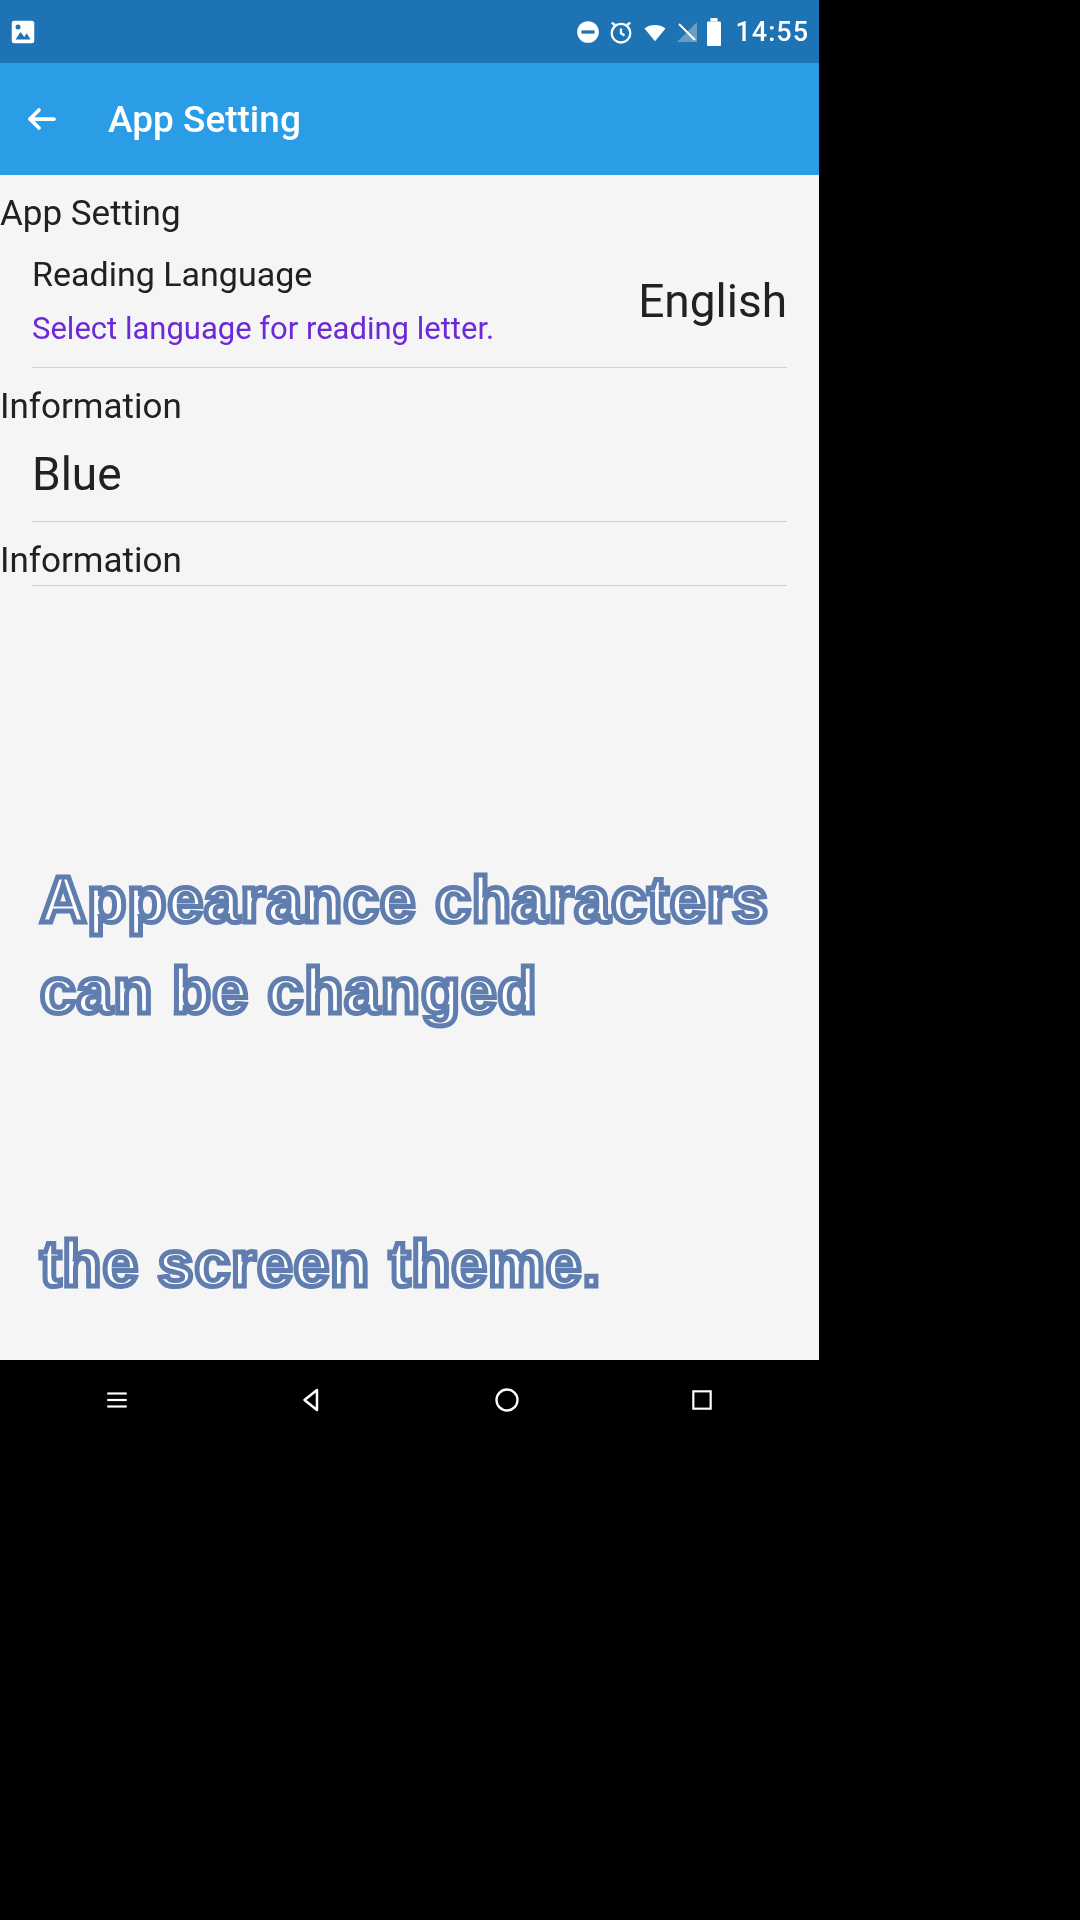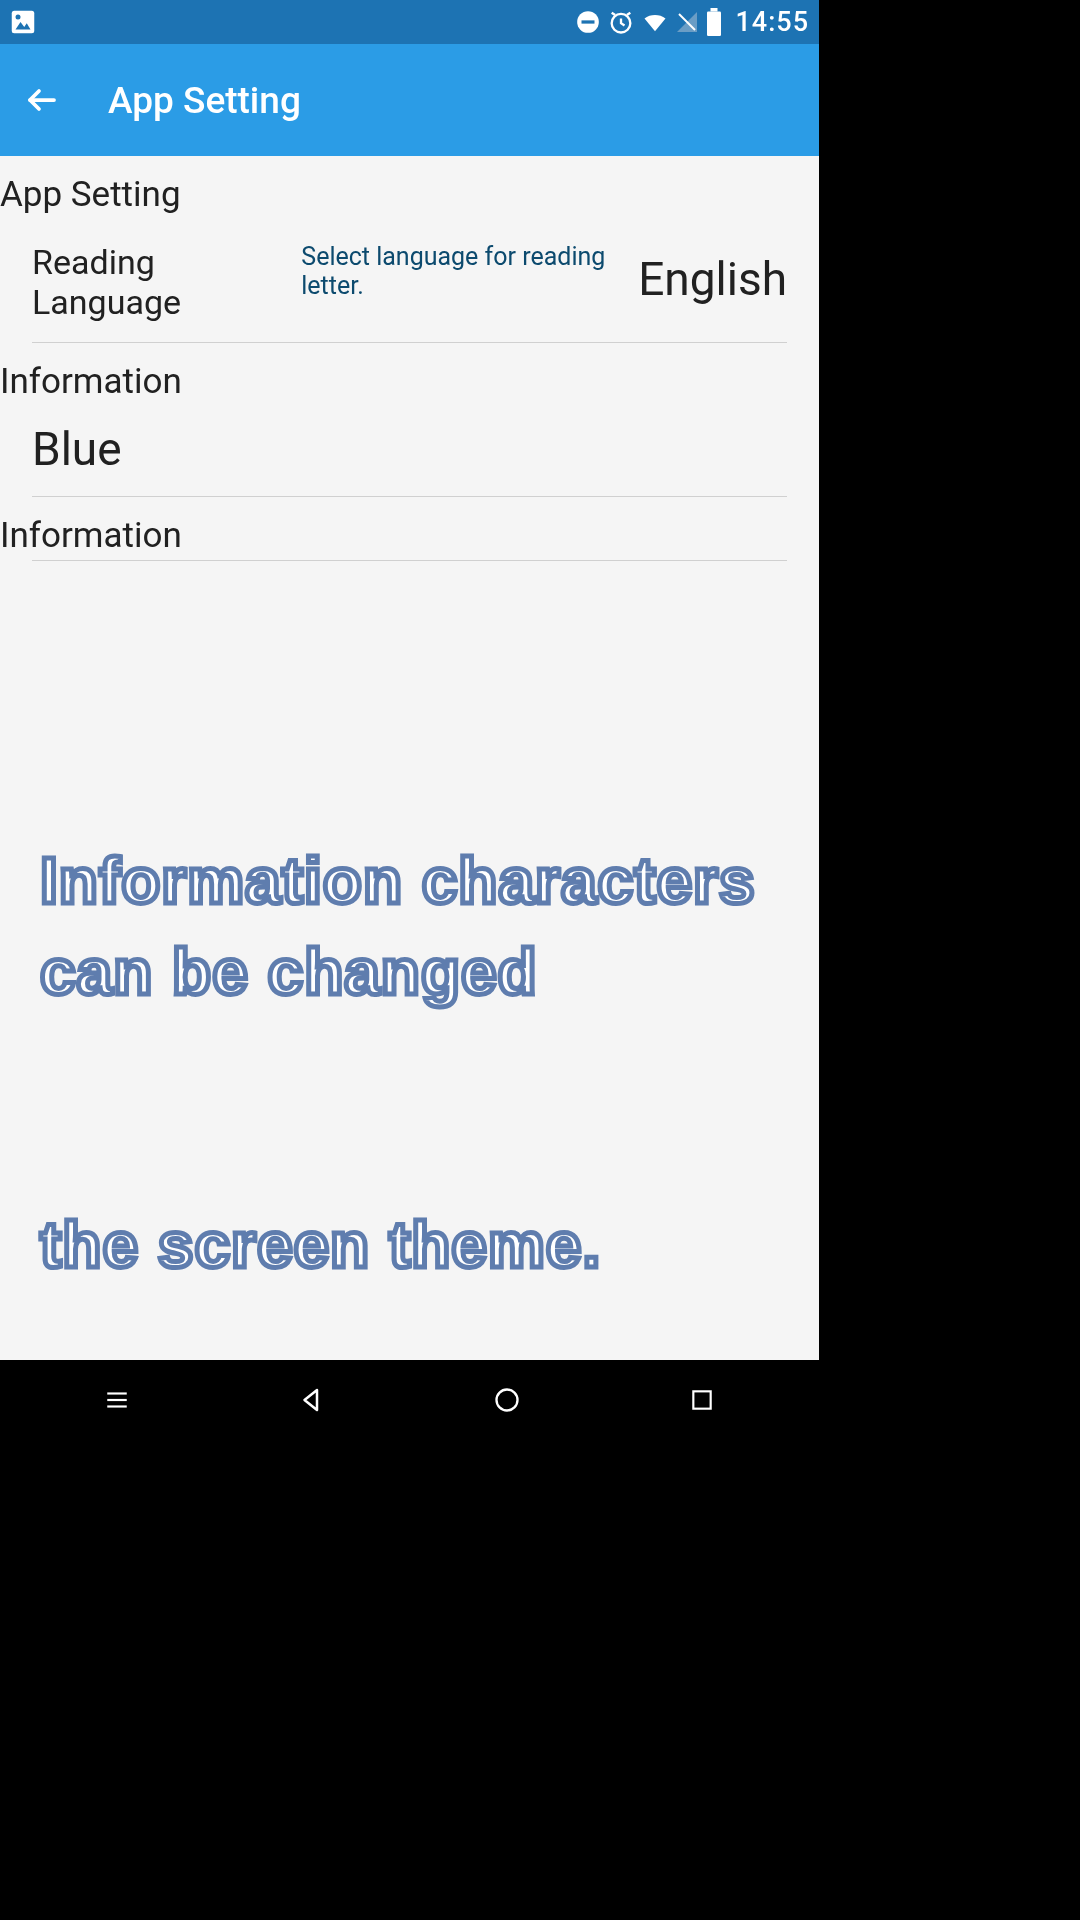--- a/index.html
+++ b/index.html
@@ -1,41 +1,41 @@
 <!DOCTYPE html>
 <html><head>
 <meta charset="utf-8">
 <style>
   * { margin: 0; padding: 0; box-sizing: border-box; }
   html, body { width: 819px; height: 1440px; font-family: Roboto, Arial, sans-serif; background: #000; }
   .screen { width: 819px; height: 1440px; display: flex; flex-direction: column; background: #f5f5f5; }
   .status-bar {
-    height: 44px; background: #1d73b3; display: flex; align-items: center;
+    height: 63px; background: #1d73b3; display: flex; align-items: center;
     justify-content: space-between; padding: 0 10px 0 8px; color: #fff;
   }
   .status-left, .status-right { display: flex; align-items: center; gap: 8px; }
   .status-right { gap: 6px; }
   .status-right span.clock { font-size: 27px; font-weight: 500; letter-spacing: 1px; margin-left: 6px; }
   .app-bar {
     height: 112px; background: #2b9ce6; display: flex; align-items: center;
     padding: 0 24px; gap: 48px;
   }
   .app-bar-title { color: #fff; font-size: 37px; font-weight: 500; }
   .back-arrow { width: 36px; height: 36px; display: flex; align-items: center; justify-content: center; cursor: pointer; }
   .content { flex: 1; background: #f5f5f5; position: relative; overflow: hidden; }
   .section-header {
     font-size: 35px; font-weight: 400; color: #212121; padding: 18px 0 4px 0;
   }
   .setting-row {
     display: flex; justify-content: space-between; align-items: center;
     padding: 16px 32px 20px 32px; margin: 0 0; position: relative;
   }
-  .setting-left { display: flex; flex-direction: row; gap: 16px; margin-top: 7px; }
+  .setting-left { display: flex; flex-direction: column; gap: 16px; }
   .setting-title { font-size: 34px; font-weight: 400; color: #212121; }
-  .setting-sub { font-size: 25px; font-weight: 400; color: #0c4a6e; }
+  .setting-sub { font-size: 31px; font-weight: 400; color: #6d28d9; }
   .setting-value { font-size: 46px; font-weight: 400; color: #212121; }
   .divider { height: 1px; background: #d0d0d0; margin: 0 32px; }
   .overlay-text {
     position: absolute; left: 40px; top: 680px; right: 40px;
     font-family: 'Comic Sans MS', 'Chalkboard', cursive, Arial;
     font-size: 64px; font-weight: 700; line-height: 1.42;
     color: #ffffff;
     -webkit-text-stroke: 5px #5f7dae;
     text-stroke: 5px #5f7dae;
     letter-spacing: 1px;
@@ -122,21 +122,21 @@
     <div class="section-header">Information</div>
     <div class="setting-row">
       <div class="setting-value">Blue</div>
     </div>
     <div class="divider"></div>
 
     <div class="section-header">Information</div>
     <div class="divider"></div>
 
     <div class="overlay-text">
-      <span>Information characters</span><br>
+      <span>Appearance characters</span><br>
       <span>can be changed</span><br>
       <br>
       <br>
       <span>the screen theme.</span>
     </div>
 
   </div>
 
   <div class="nav-bar">
     <div class="nav-btn">

